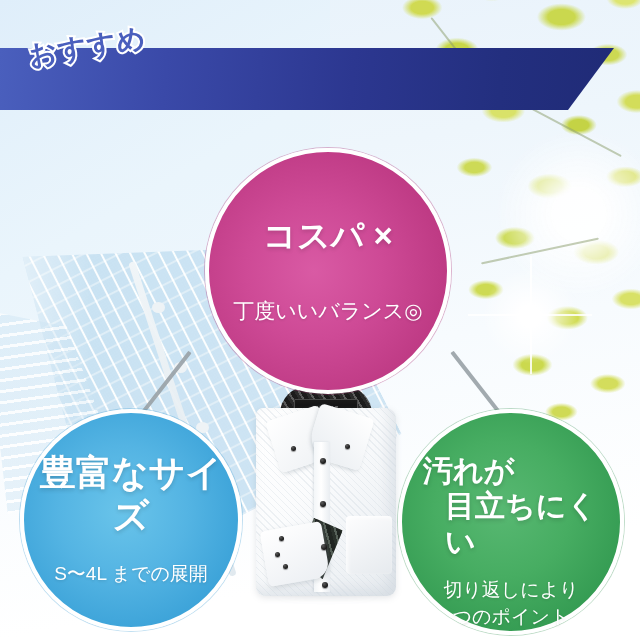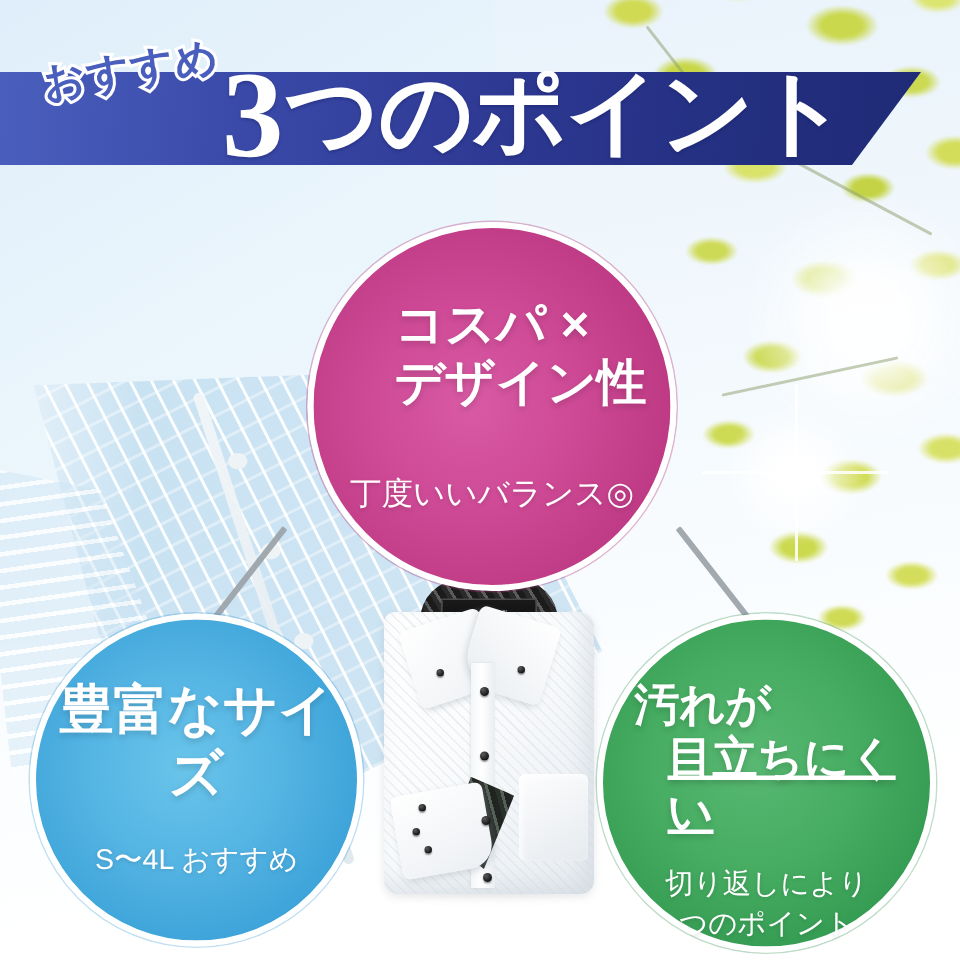--- a/index.html
+++ b/index.html
@@ -151,21 +151,21 @@
   .bubble-sub{
     font-weight:400;line-height:1.42;
     text-shadow:0 1px 3px rgba(0,0,0,.14);
   }
   .pink-head{font-size:33px;}
   .pink-head .l2{display:block;padding-left:38px;}
   .pink-sub{font-size:21px;margin-top:20px;}
   .blue-head{font-size:36px;}
   .blue-sub{font-size:19px;margin-top:24px;}
   .green-head{font-size:30px;text-align:left;width:176px;}
-  .green-head .l2{display:block;padding-left:22px;text-decoration:underline;}
+  .green-head .l2{display:block;padding-left:22px;}
   .green-sub{font-size:19px;margin-top:18px;}
 
   
   .shirt{position:absolute;left:250px;top:386px;width:150px;height:212px;}
   .shirt-shadow{
     position:absolute;left:6px;top:14px;width:140px;height:196px;
     background:radial-gradient(ellipse at 50% 60%,rgba(120,130,140,.22),rgba(255,255,255,0) 70%);
     filter:blur(5px);
   }
   .collar-band{
@@ -262,23 +262,20 @@
   <div class="tower"></div>
   <div class="tower-edge"></div>
   <div class="tower-small"></div>
   <div class="mast"></div>
   <div class="mast-knot" style="left:152px;top:302px;"></div>
   <div class="mast-knot" style="left:174px;top:362px;"></div>
   <div class="mast-knot" style="left:196px;top:422px;"></div>
 
   <div class="ribbon"></div>
   <div class="ribbon-kicker">おすすめ</div>
-  <div class="ribbon-title">
-    <span class="ribbon-num">3</span><span>つのポイント</span>
-  </div>
 
   <div class="connector" style="left:188px;top:352px;width:4px;height:116px;transform:rotate(38deg);transform-origin:50% 0;"></div>
   <div class="connector" style="left:450px;top:352px;width:4px;height:116px;transform:rotate(-38deg);transform-origin:50% 0;"></div>
 
   <div class="shirt">
     <div class="shirt-shadow"></div>
     <div class="collar-band"></div>
     <div class="brand-label">
       <span>BIG MAN</span>
     </div>
@@ -298,28 +295,27 @@
     <div class="btn" style="left:71px;top:158px;"></div>
     <div class="btn" style="left:72px;top:196px;"></div>
     <div class="btn btn-sm" style="left:29px;top:150px;"></div>
     <div class="btn btn-sm" style="left:25px;top:166px;"></div>
     <div class="btn btn-sm" style="left:33px;top:178px;"></div>
   </div>
 
   <div class="bubble bubble-pink">
     <div class="bubble-head pink-head">
       <span>コスパ ×</span>
-      <span class="l2">デザイン性</span>
     </div>
     <div class="bubble-sub pink-sub">丁度いいバランス◎</div>
   </div>
 
   <div class="bubble bubble-blue">
     <div class="bubble-head blue-head">豊富なサイズ</div>
-    <div class="bubble-sub blue-sub">S〜4L おすすめ</div>
+    <div class="bubble-sub blue-sub">S〜4L までの展開</div>
   </div>
 
   <div class="bubble bubble-green">
     <div class="bubble-head green-head">
       <span>汚れが</span>
       <span class="l2">目立ちにくい</span>
     </div>
     <div class="bubble-sub green-sub">
       <div>切り返しにより</div>
       <div>つのポイント</div>

